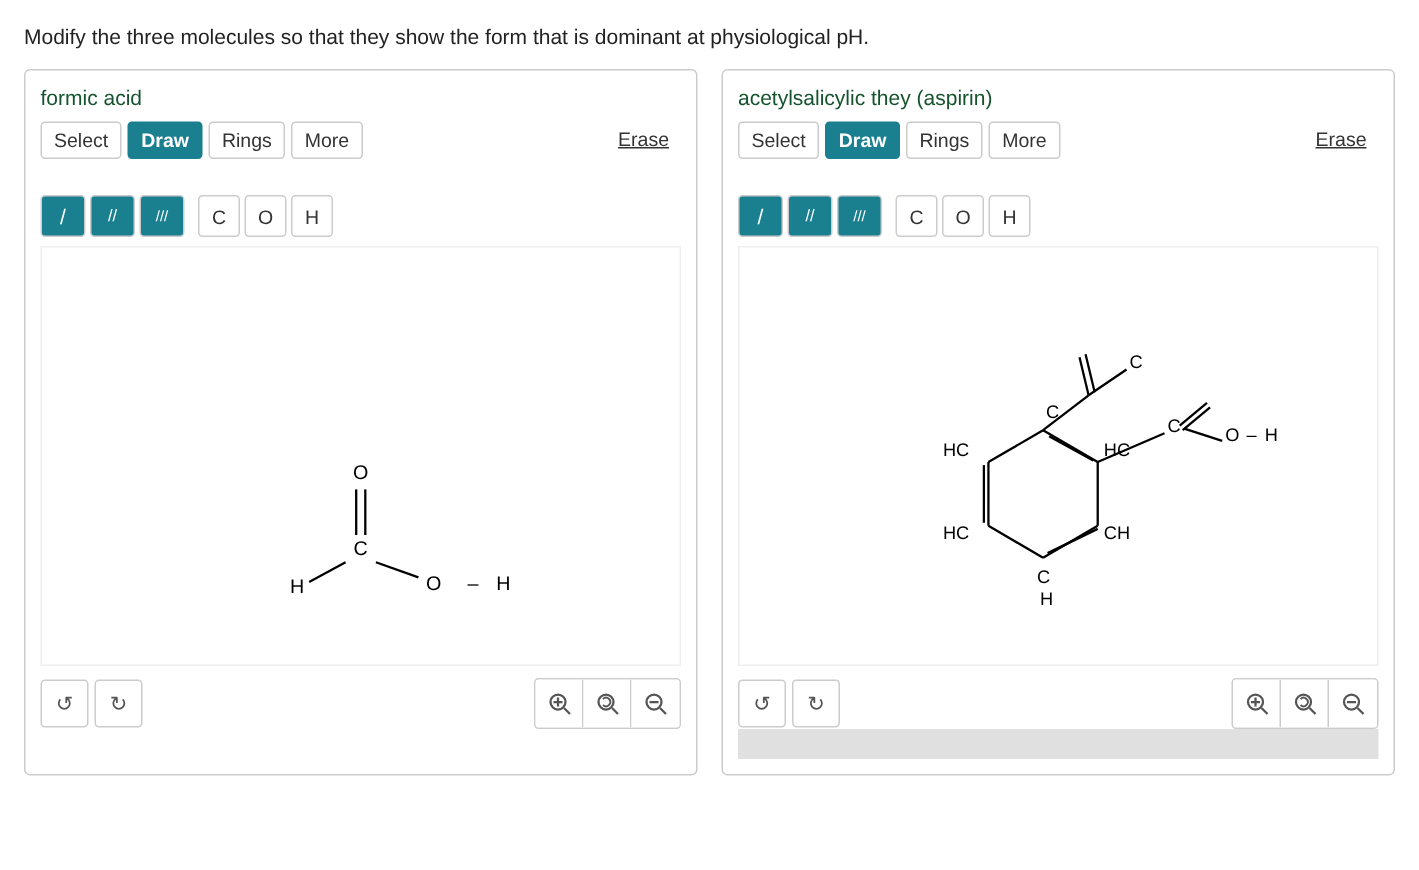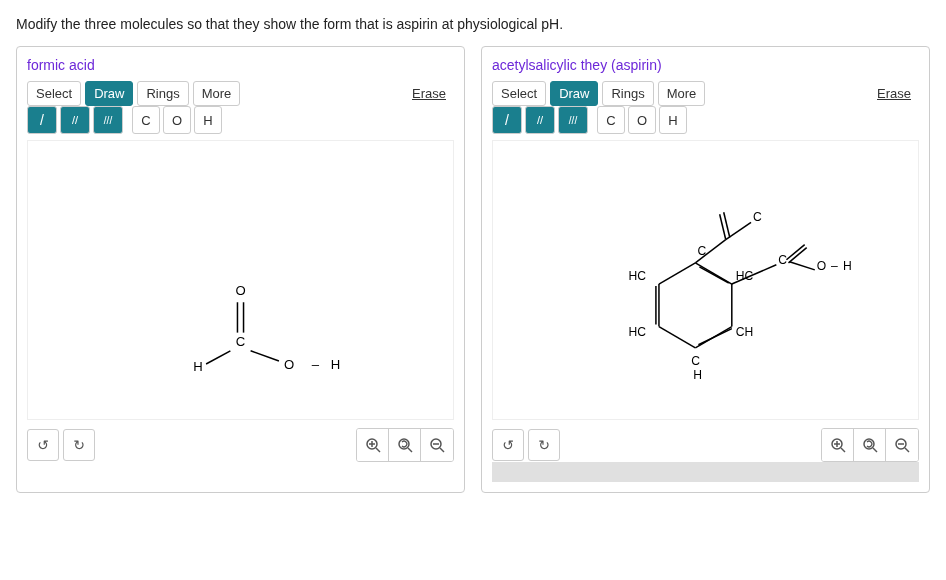--- a/index.html
+++ b/index.html
@@ -21,43 +21,44 @@
     }
     .editor-panel {
       border: 1px solid #ccc;
       border-radius: 4px;
       width: 460px;
       padding: 10px;
       background: #fff;
     }
     .editor-title {
       font-size: 14px;
-      color: #6d28d9;
+      color: #14532d;
       margin-bottom: 8px;
       font-weight: normal;
     }
     .toolbar {
       display: flex;
-      align-items: center;
+      align-items: flex-start;
       gap: 4px;
-      margin-bottom: 0;
+      margin-bottom: 24px;
     }
     .toolbar-btn {
       padding: 4px 8px;
       border: 1px solid #ccc;
       background: #fff;
       cursor: pointer;
       font-size: 13px;
       border-radius: 3px;
       color: #333;
     }
     .toolbar-btn.active {
       background: #1a7f8e;
       color: #fff;
       border-color: #1a7f8e;
+      font-weight: bold;
     }
     .toolbar-erase {
       margin-left: auto;
       padding: 4px 8px;
       border: none;
       background: transparent;
       cursor: pointer;
       font-size: 13px;
       color: #333;
       text-decoration: underline;
@@ -157,21 +158,21 @@
     }
     .canvas-footer {
       background: #e0e0e0;
       height: 20px;
       margin-top: 0;
     }
   </style>
 </head>
 <body>
 
-<p class="page-instruction">Modify the three molecules so that they show the form that is aspirin at physiological pH.</p>
+<p class="page-instruction">Modify the three molecules so that they show the form that is dominant at physiological pH.</p>
 
 <div class="editors-row">
 
   <div class="editor-panel">
     <div class="editor-title">formic acid</div>
 
     <div class="toolbar">
       <button class="toolbar-btn">Select</button>
       <button class="toolbar-btn active">Draw</button>
       <button class="toolbar-btn">Rings</button>

